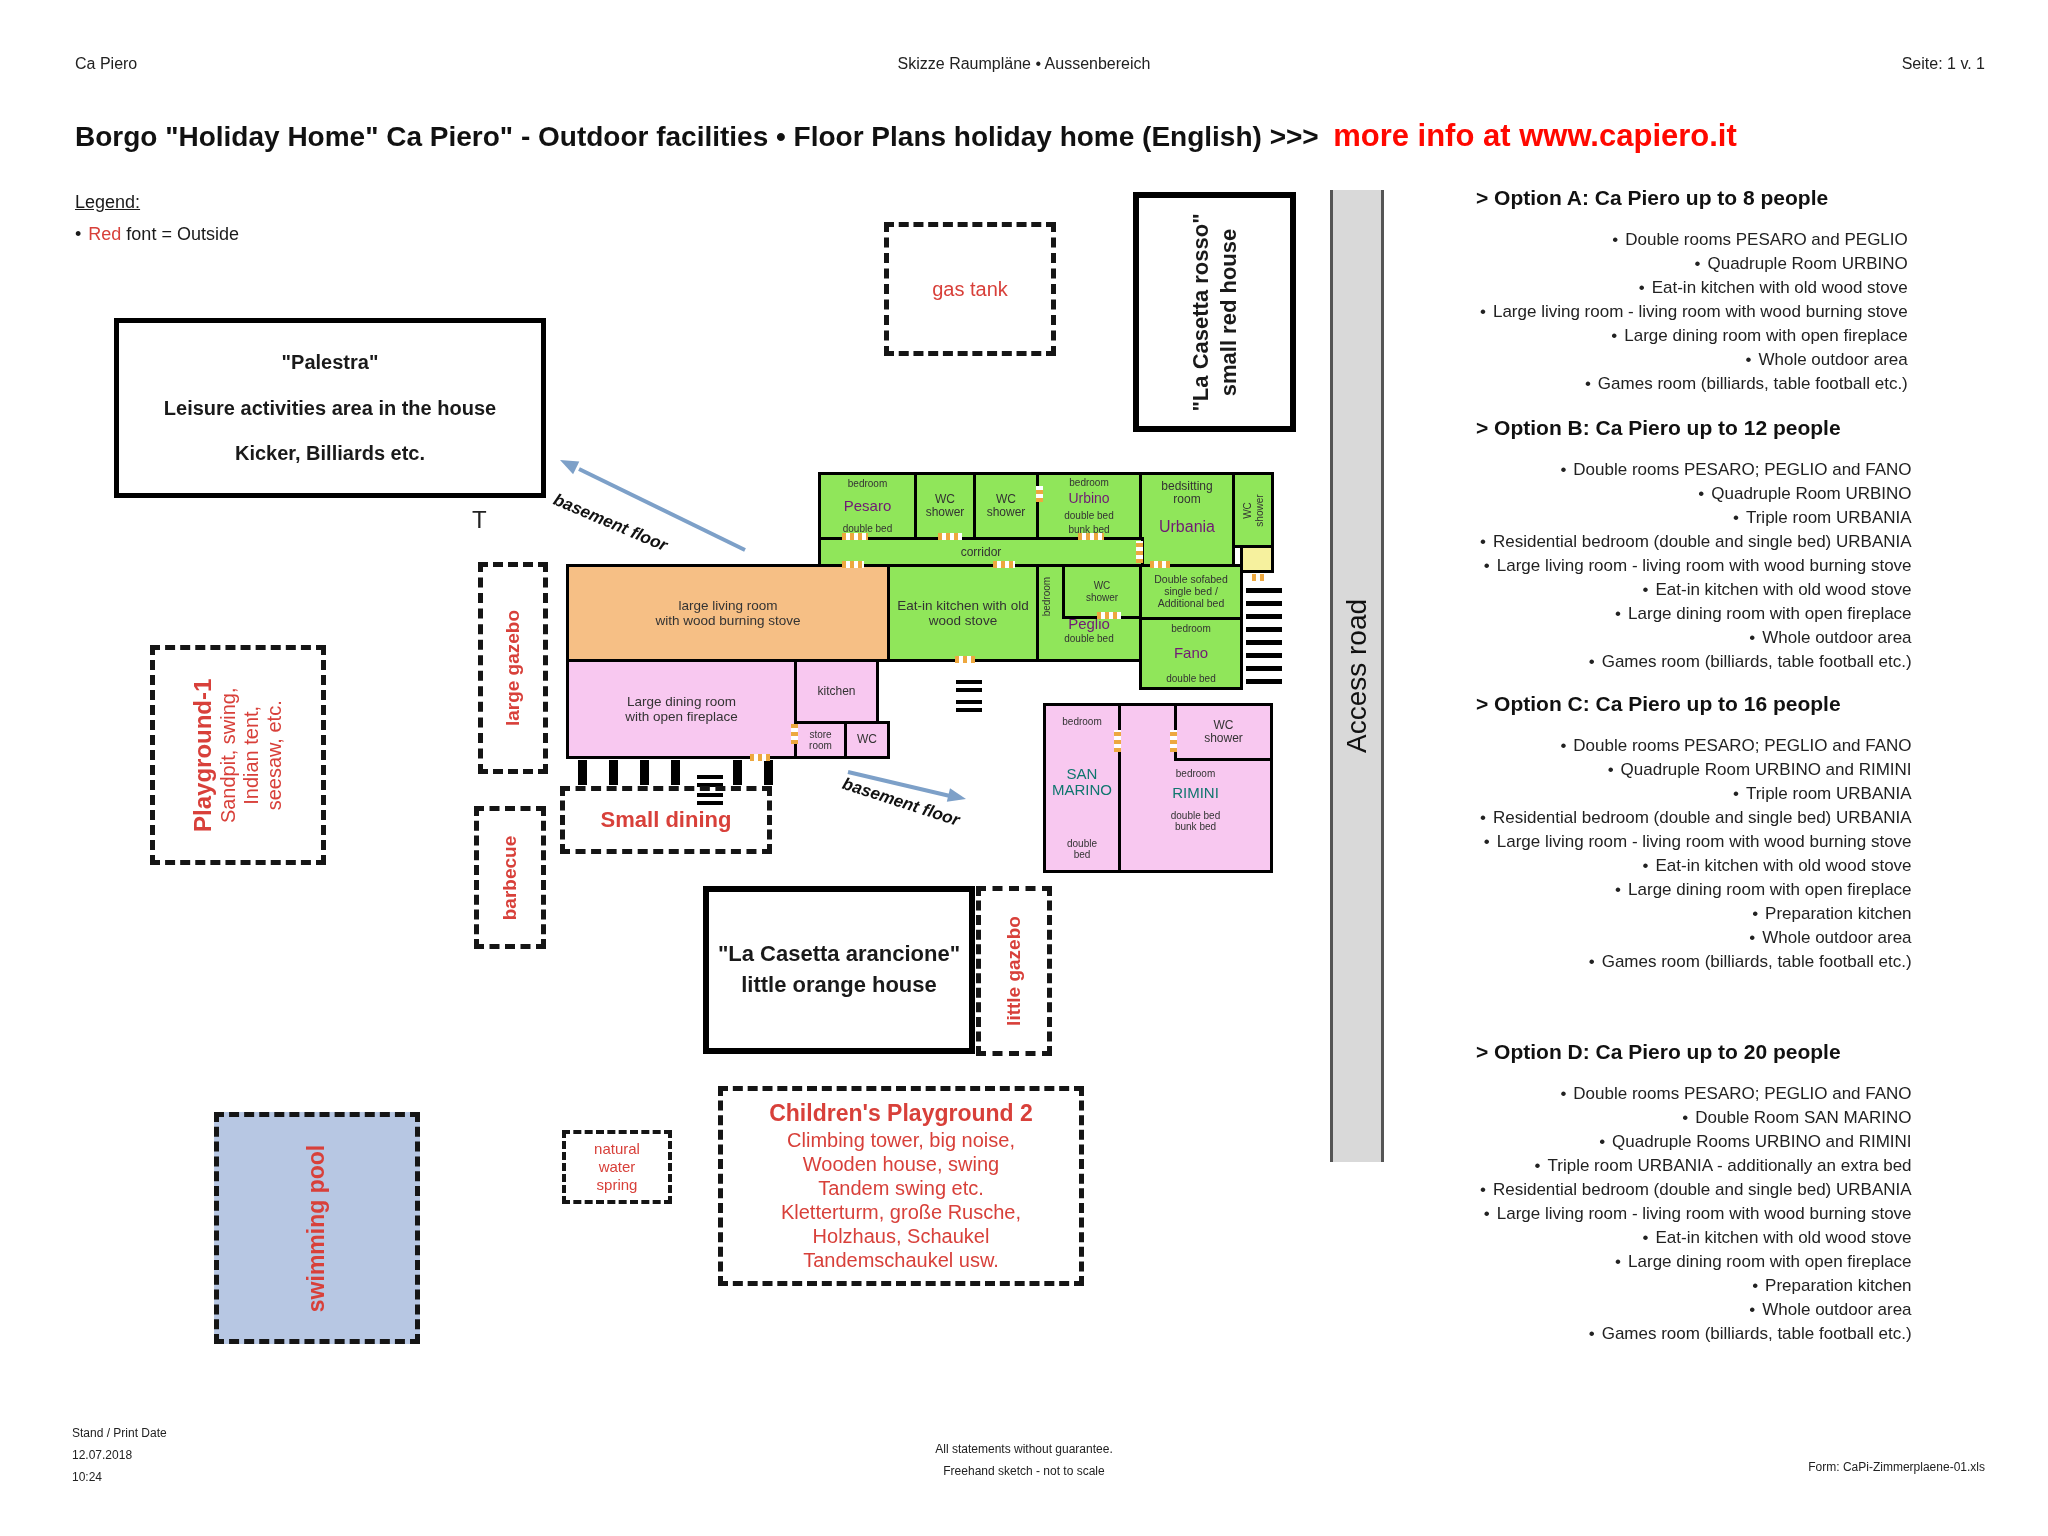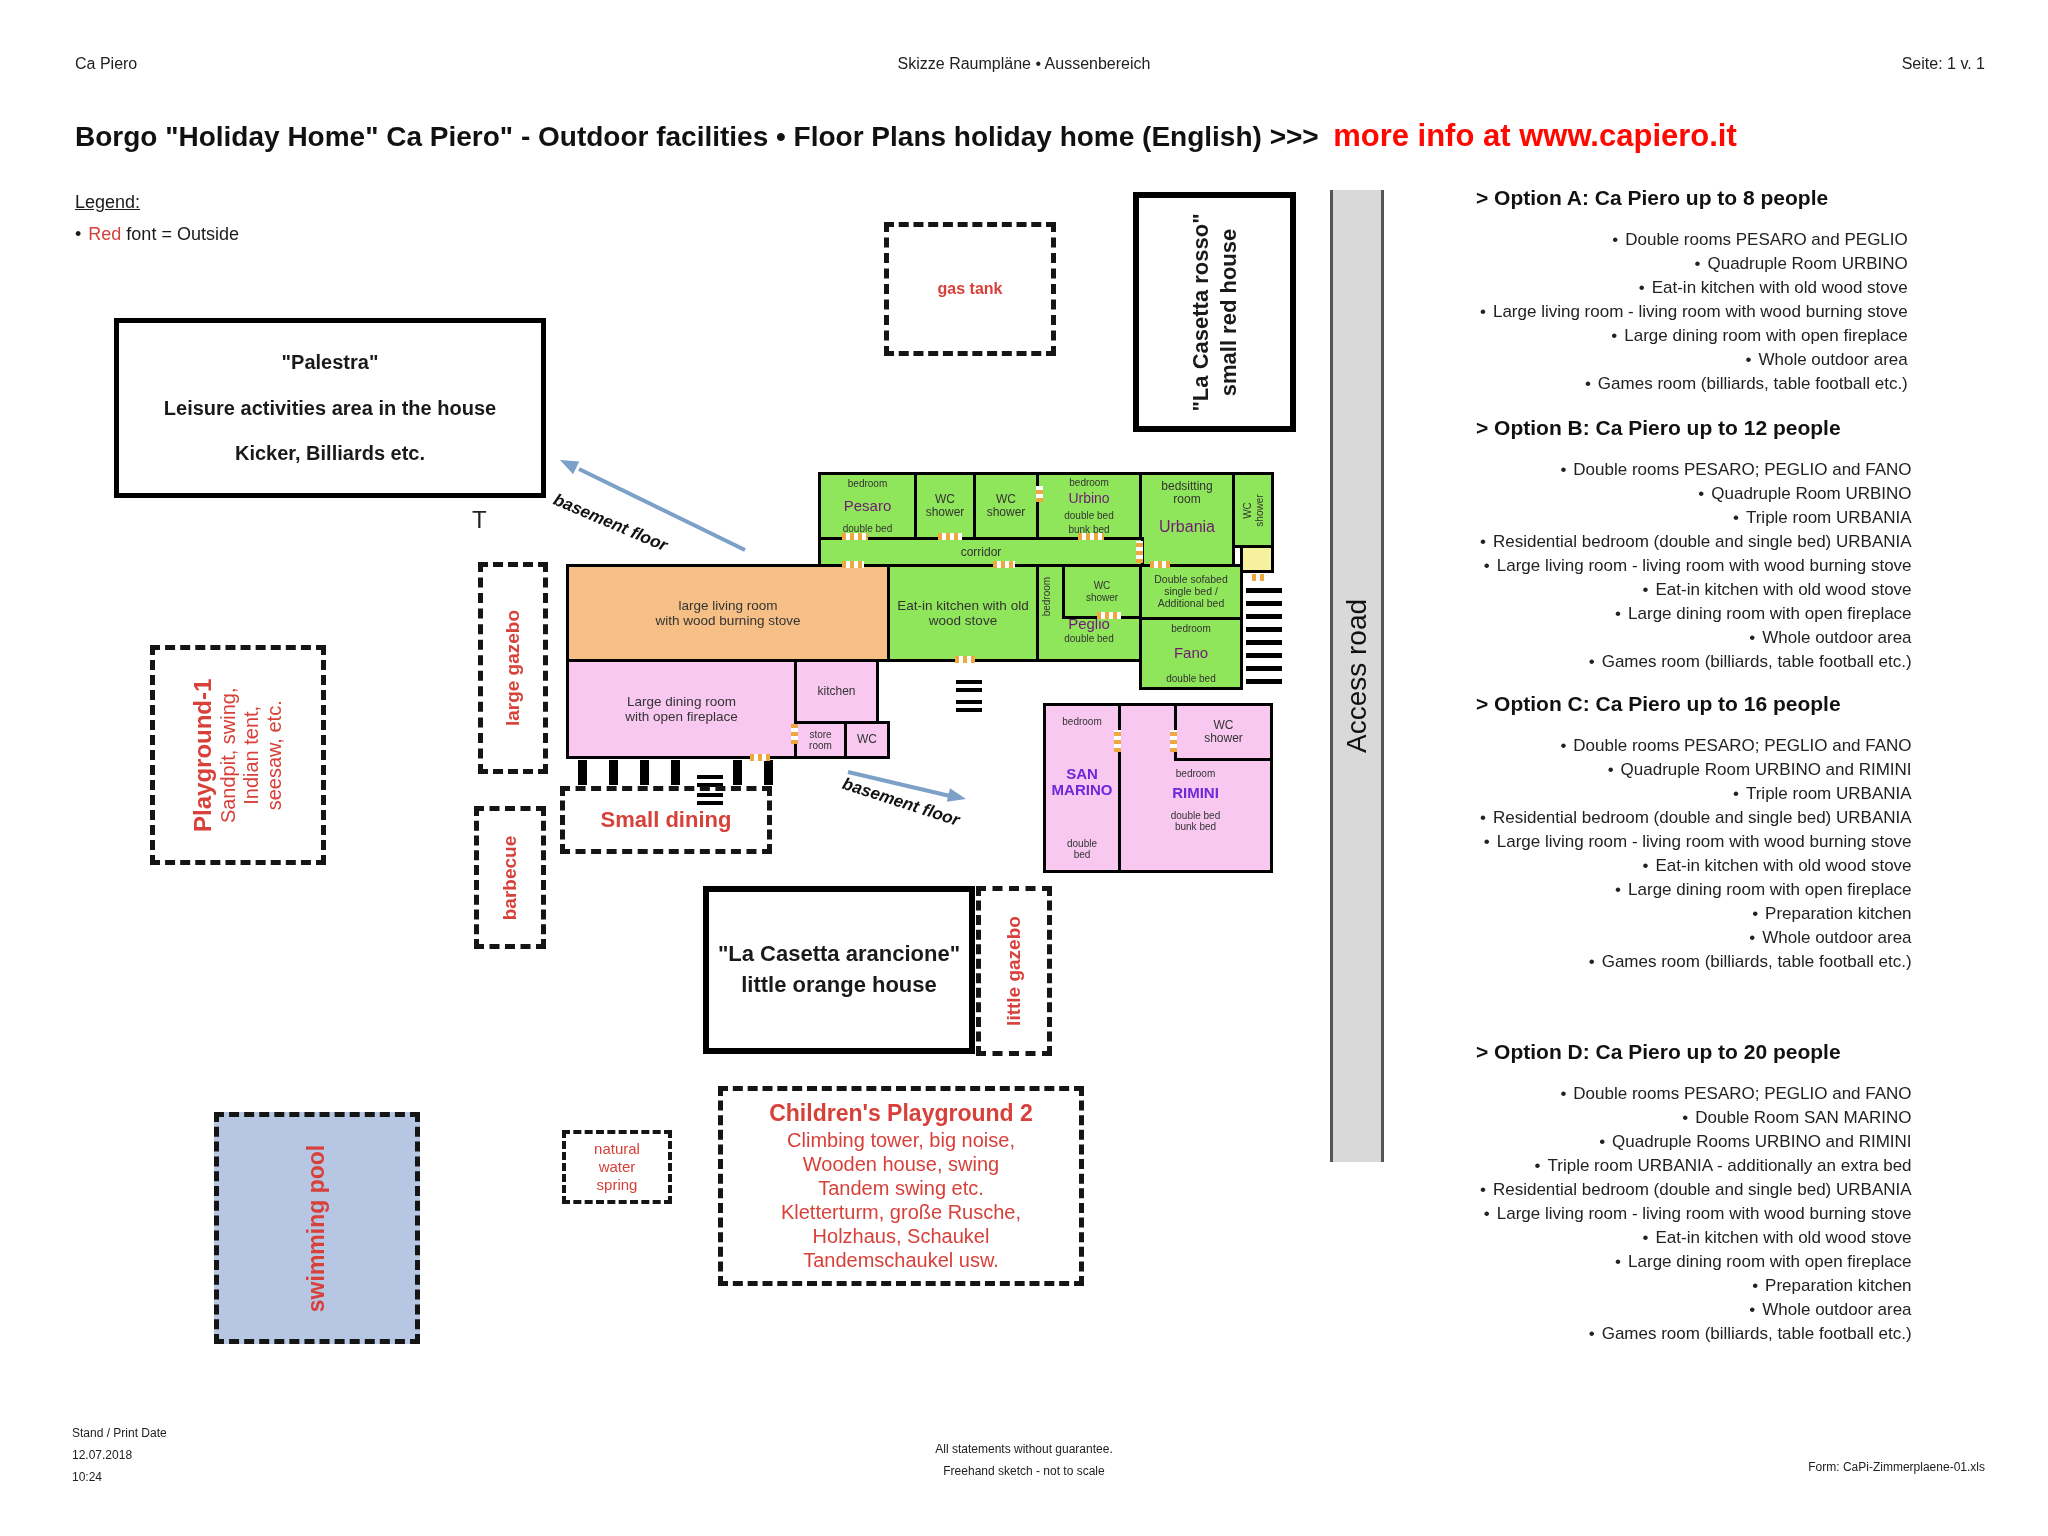--- a/index.html
+++ b/index.html
@@ -14,21 +14,21 @@
   .yellowc{background:#f6f19e;}
   .dash{position:absolute;box-sizing:border-box;border:5px dashed #151515;background:transparent;
         display:flex;align-items:center;justify-content:center;text-align:center;}
   .solidbox{position:absolute;box-sizing:border-box;border:6px solid #000;background:#fff;
         display:flex;flex-direction:column;align-items:center;justify-content:center;text-align:center;}
   .vert{transform:rotate(-90deg);white-space:nowrap;}
   .red{color:#d8403a;}
   .bold{font-weight:bold;}
   .ital{font-style:italic;}
   .rname{font-weight:normal;color:#701a75;}
-  .rname2{font-weight:bold;color:#6d28d9;}
+  .rname2{font-weight:normal;color:#0f766e;}
   .t10{font-size:10px;color:#333;}
   .t12{font-size:12px;color:#333;}
   .t13{font-size:13.5px;color:#333;}
   .nm{font-size:15px;}
   .opt-h{position:absolute;font-weight:bold;font-size:21px;color:#111;white-space:nowrap;}
   .opt-list{position:absolute;margin:0;padding:0;list-style:none;font-size:17px;color:#222;text-align:right;}
   .opt-list li{line-height:24px;white-space:nowrap;}
   .blt{margin-right:7px;}
   .door-h{position:absolute;height:7px;background:repeating-linear-gradient(90deg,#eda83f 0 4px,#fff 4px 8px);z-index:6;}
   .door-v{position:absolute;width:7px;background:repeating-linear-gradient(0deg,#eda83f 0 4px,#fff 4px 8px);z-index:6;}
@@ -56,21 +56,21 @@
     <span>font = Outside</span>
   </div>
 
   <div class="solidbox orange" style="left:114px;top:318px;width:432px;height:180px;border-width:5px;justify-content:space-evenly;padding:6px 8px;">
     <div class="bold" style="font-size:20px;">"Palestra"</div>
     <div class="bold" style="font-size:20px;">Leisure activities area in the house</div>
     <div class="bold" style="font-size:20px;">Kicker, Billiards etc.</div>
   </div>
 
   <div class="dash" style="left:884px;top:222px;width:172px;height:134px;">
-    <span class="red" style="font-size:16px;font-weight:bold;">gas tank</span>
+    <span class="red" style="font-size:20px;">gas tank</span>
   </div>
 
   <div class="solidbox" style="left:1133px;top:192px;width:163px;height:240px;">
     <div class="vert bold" style="font-size:22px;line-height:1.25;text-align:center;">
       <div>"La Casetta rosso"</div>
       <div>small red house</div>
     </div>
   </div>
 
   <div class="abs" style="left:1330px;top:190px;width:54px;height:972px;background:#d9d9d9;border-left:3px solid #555;border-right:3px solid #555;box-sizing:border-box;display:flex;align-items:center;justify-content:center;">

